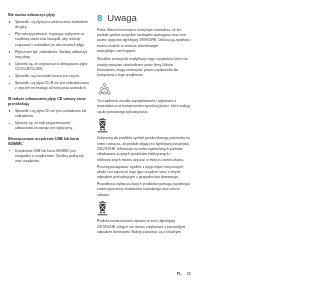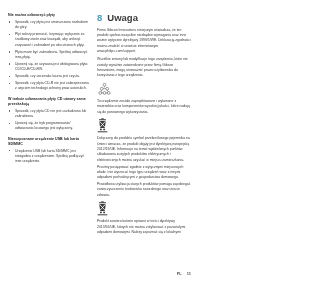--- a/index.html
+++ b/index.html
@@ -53,21 +53,21 @@
     gap: 5px;
   }
   .chapter-num {
     font-size: 9.5px;
     font-weight: bold;
     color: #4a9fb5;
     line-height: 1;
   }
   .chapter-title {
     font-size: 9.5px;
-    font-weight: bold;
+    font-weight: normal;
     color: #3b3b3b;
     line-height: 1;
     text-align: right;
   }
   .sec-head {
     font-size: 3.6px;
     font-weight: bold;
     line-height: 1.45;
     color: #1f1f1f;
     margin: 0 0 1.5px 0;

